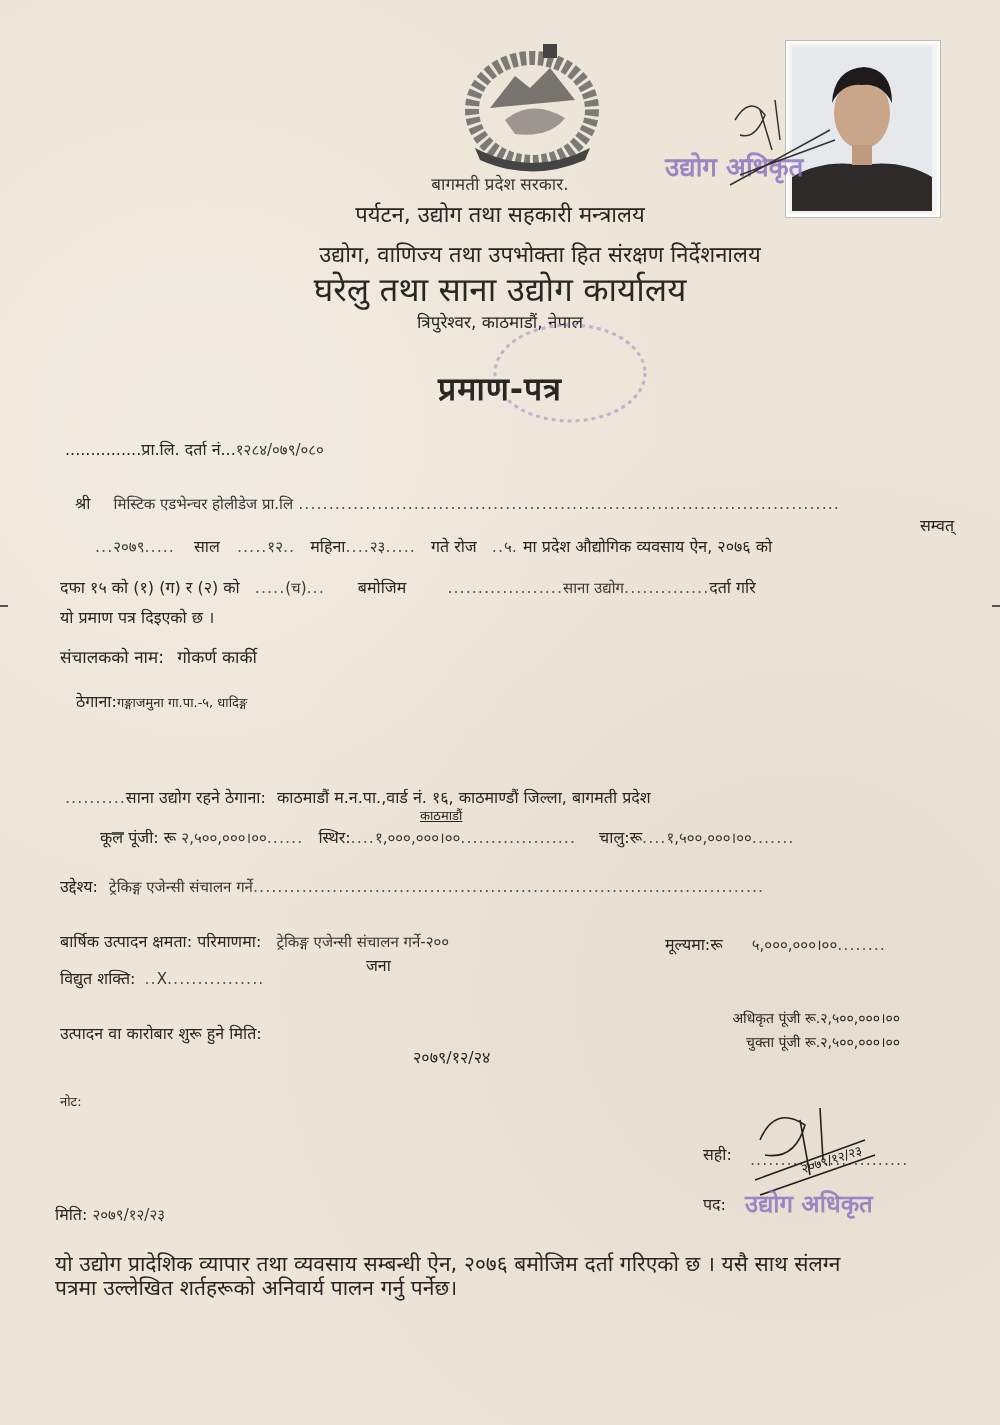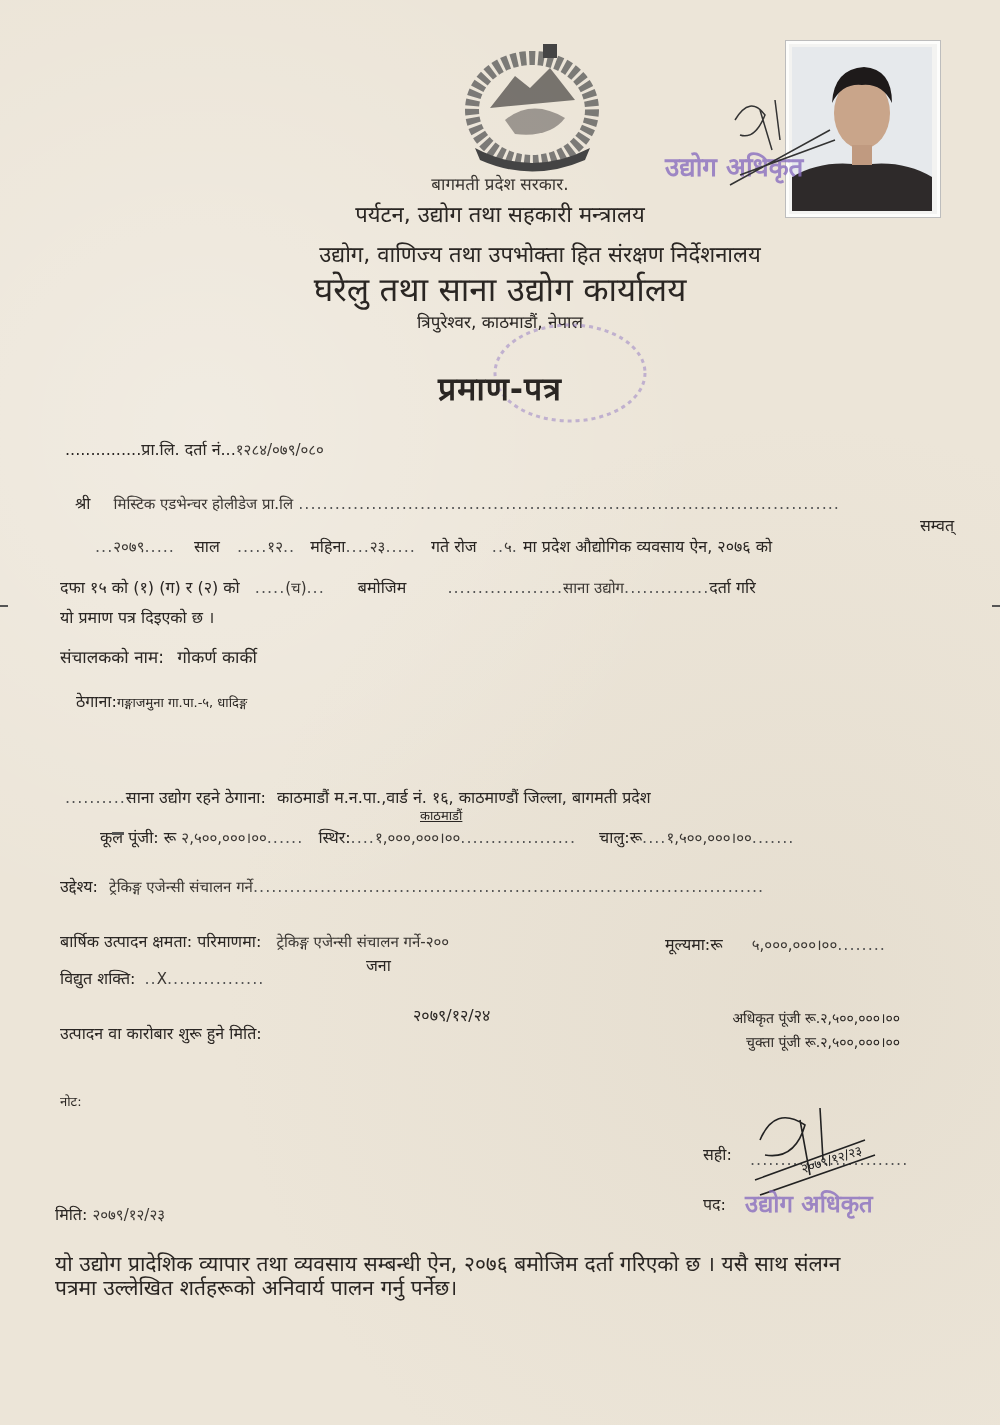--- a/index.html
+++ b/index.html
@@ -140,21 +140,21 @@
 </div>
 
 <div class="abs txt" style="left:60px;top:967px;">
   <span>विद्युत शक्ति:</span>
   <span class="dots" style="margin-left:4px;">..</span><span class="fill">X</span><span class="dots">................</span>
 </div>
 
 <div class="abs txt" style="left:60px;top:1022px;">
   <span>उत्पादन वा कारोबार शुरू हुने मिति:</span>
 </div>
-<div class="abs txt" style="left:413px;top:1004px;text-align:right;">२०७९/१२/२४</div>
+<div class="abs txt" style="left:413px;top:1046px;text-align:right;">२०७९/१२/२४</div>
 
 <div class="abs" style="left:640px;top:1006px;width:260px;font-size:14px;line-height:24px;text-align:right;">
   <div><span>अधिकृत पूंजी</span> <span>रू.२,५००,०००।००</span></div>
   <div><span>चुक्ता पूंजी</span> <span>रू.२,५००,०००।००</span></div>
 </div>
 
 <div class="abs small" style="left:60px;top:1092px;">नोट:</div>
 
 <div class="abs txt" style="left:703px;top:1143px;">सही:</div>
 <div class="abs dots" style="left:750px;top:1150px;">..........................</div>

